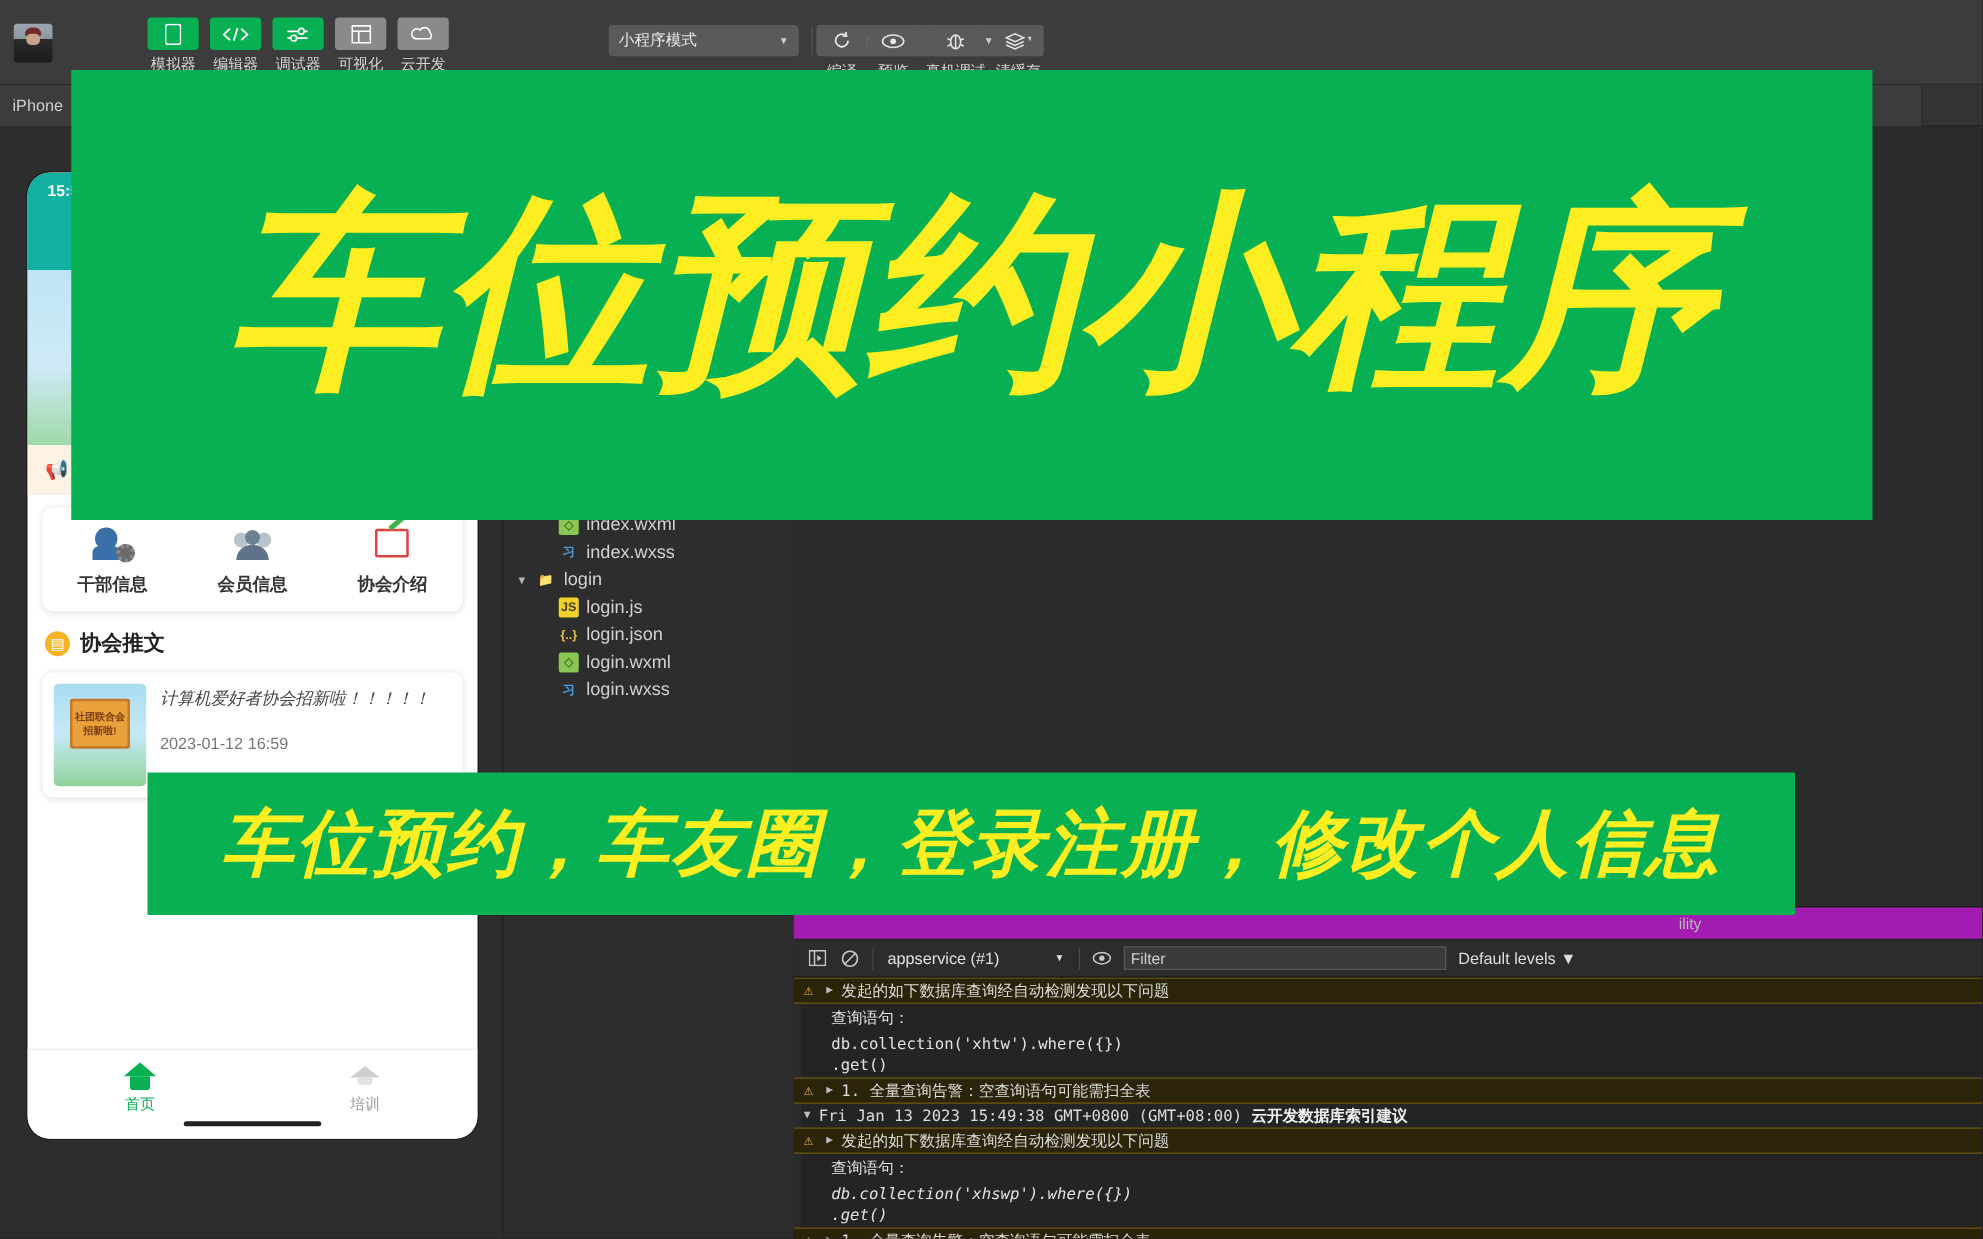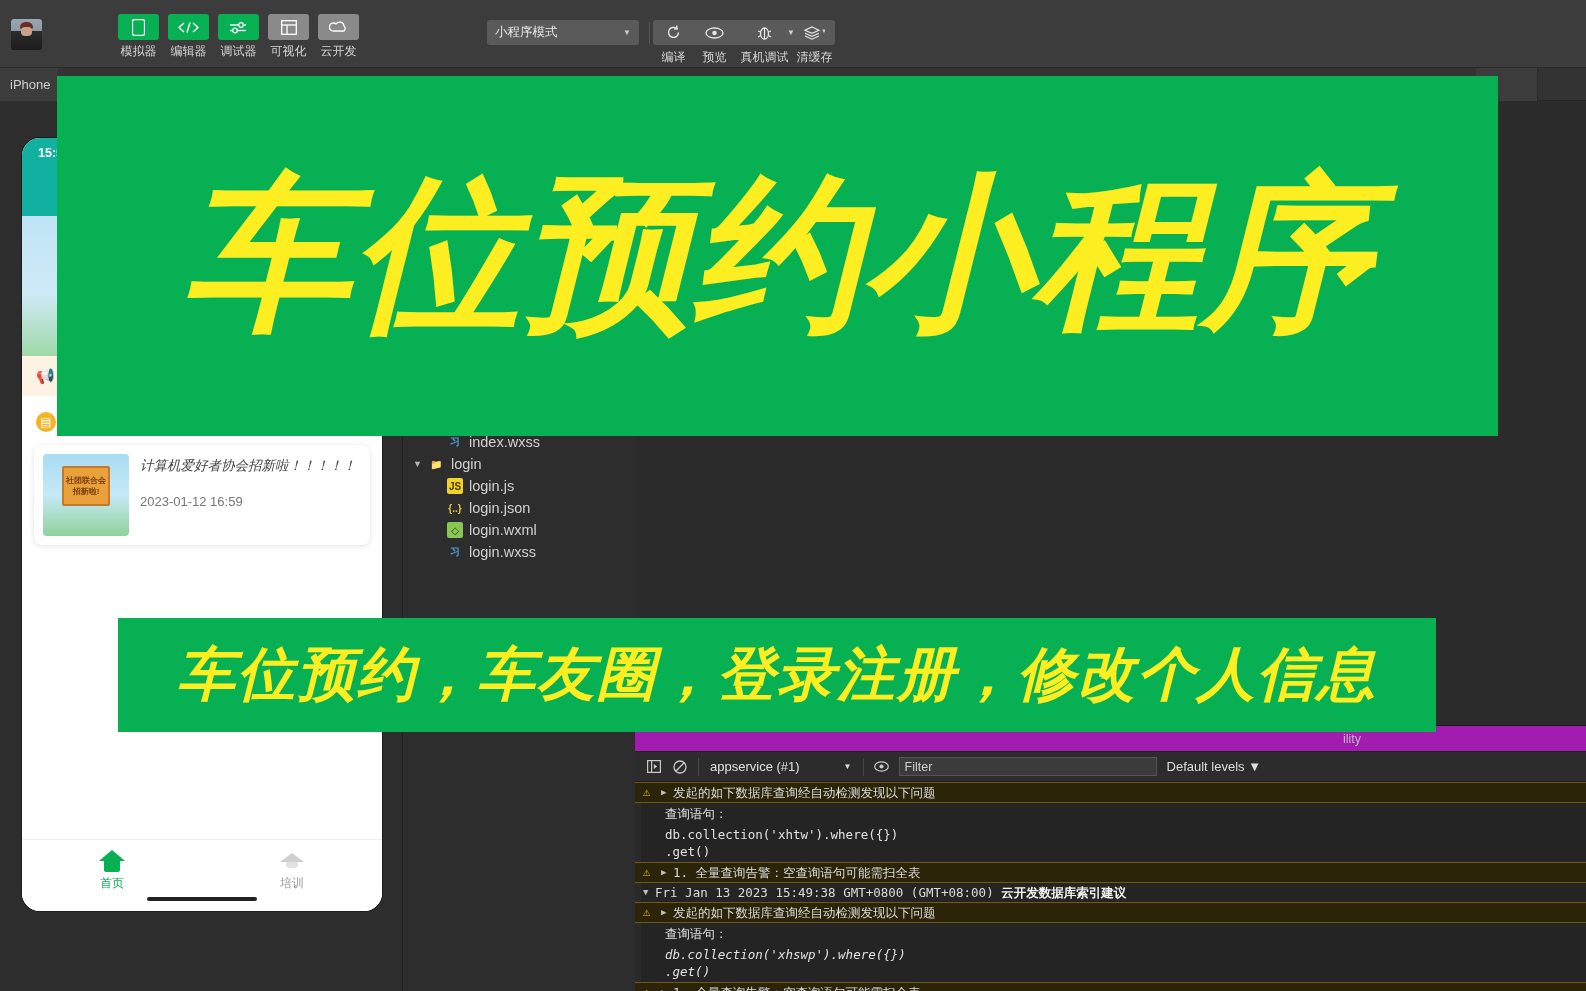--- a/index.html
+++ b/index.html
@@ -141,21 +141,21 @@
     width: 20px; height: 20px; border-radius: 50%; background: #f5b325;
     display:flex;align-items:center;justify-content:center;color:#fff;font-size:12px;
   }
   .sec-title .tx { font-size: 17px; font-weight: bold; color: #222; }
 
   .article {
     margin: 6px 12px 0; background: #fff; border-radius: 8px;
     box-shadow: 0 1px 5px rgba(0,0,0,.12); padding: 9px; display: flex; gap: 11px;
   }
   .article .thumb {
-    width: 86px; height: 82px; border-radius: 4px; flex: 0 0 auto;
+    width: 74px; height: 82px; border-radius: 4px; flex: 0 0 auto;
     background: linear-gradient(180deg,#a9dcf2 0%,#c6e9f7 50%,#8fd29a 100%);
     position: relative; overflow: hidden; text-decoration: underline;
   }
   .article .thumb .b {
     position: absolute; left: 50%; top: 12px; transform: translateX(-50%);
     width: 48px; height: 40px; background: #e9a13b; border: 2px solid #c4792a;
     border-radius: 2px; color: #7a3c0d; font-size: 8px; font-weight: bold;
     display:flex;flex-direction:column;align-items:center;justify-content:center;
   }
   .article .meta { flex: 1; padding-top: 2px; }
@@ -259,21 +259,21 @@
 
   
   .ov {
     position: absolute; background: #07b052; display: flex;
     align-items: center; justify-content: center; z-index: 50;
   }
   .ov .txt {
     color: #fcee21; font-weight: bold; font-style: italic;
     white-space: nowrap; letter-spacing: 2px;
   }
-  #ov1 { left: 57px; top: 76px; width: 1441px; height: 360px; }
+  #ov1 { left: 57px; top: 56px; width: 1441px; height: 360px; }
   #ov1 .txt { font-size: 168px; }
   #ov2 { left: 118px; top: 618px; width: 1318px; height: 114px; }
   #ov2 .txt { font-size: 58px; }
 </style>
 </head>
 <body>
 
 <div id="app">
 
   <div class="toolbar">
@@ -407,20 +407,46 @@
           <span>社</span>
           <span>招</span>
         </div>
         <div class="post"></div>
       </div>
       <div class="notice">
         <span class="horn">📢</span>
         <span></span>
       </div>
 
+      <div class="grid-card">
+        <div class="grid-item">
+          <div class="gi">
+            <span class="ico-cadre"></span>
+              <span class="ico-gear"></span>
+          </div>
+          <div class="gl">干部信息</div>
+        </div>
+        <div class="grid-item">
+          <div class="gi">
+            <span class="ico-users">
+                <b></b>
+                <b></b>
+                <b></b>
+                <i></i>
+              </span>
+          </div>
+          <div class="gl">会员信息</div>
+        </div>
+        <div class="grid-item">
+          <div class="gi">
+            <span class="ico-book"></span>
+          </div>
+          <div class="gl">协会介绍</div>
+        </div>
+      </div>
 
       <div class="sec-title">
         <span class="bullet">▤</span>
         <span class="tx">协会推文</span>
       </div>
 
       <div class="article">
         <div class="thumb">
           <div class="b">
             <span>社团联合会</span>

